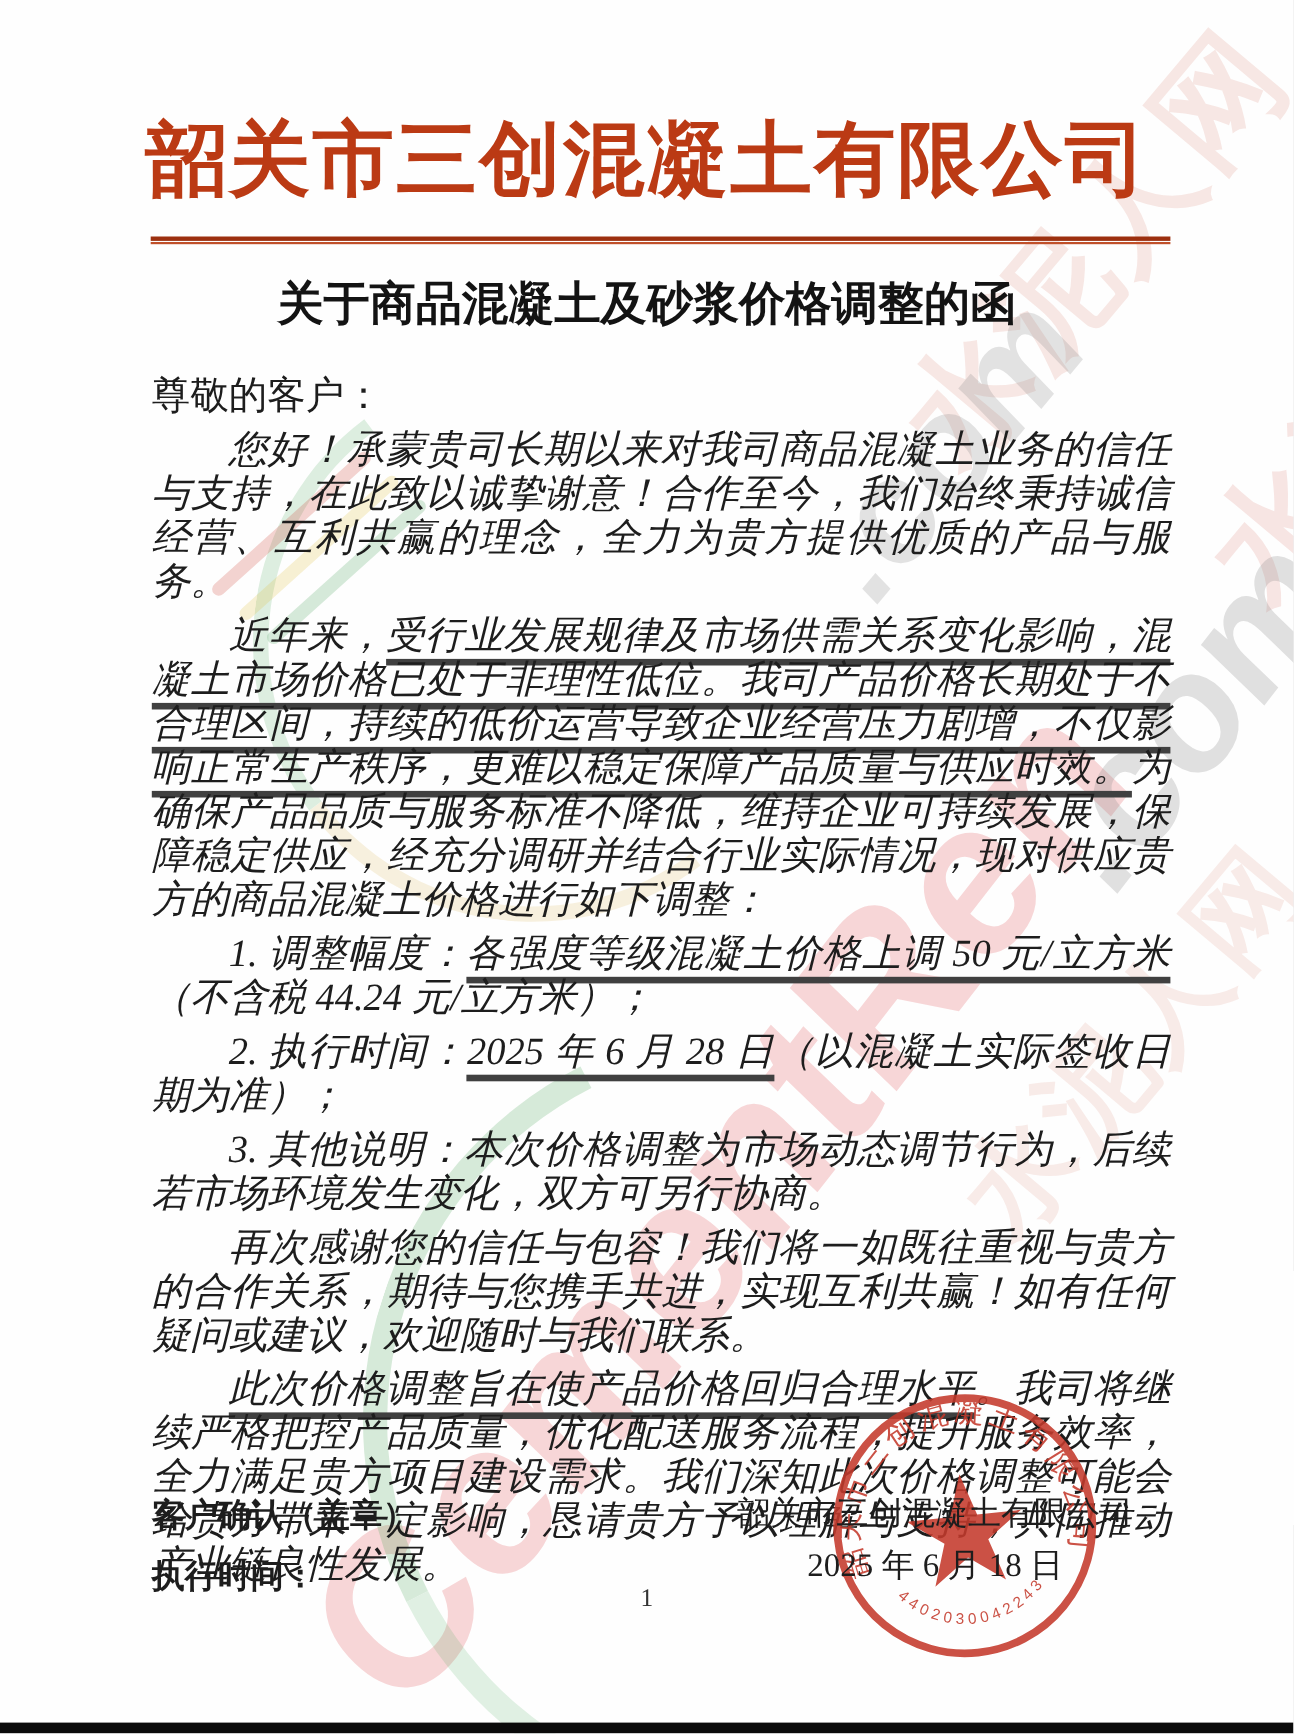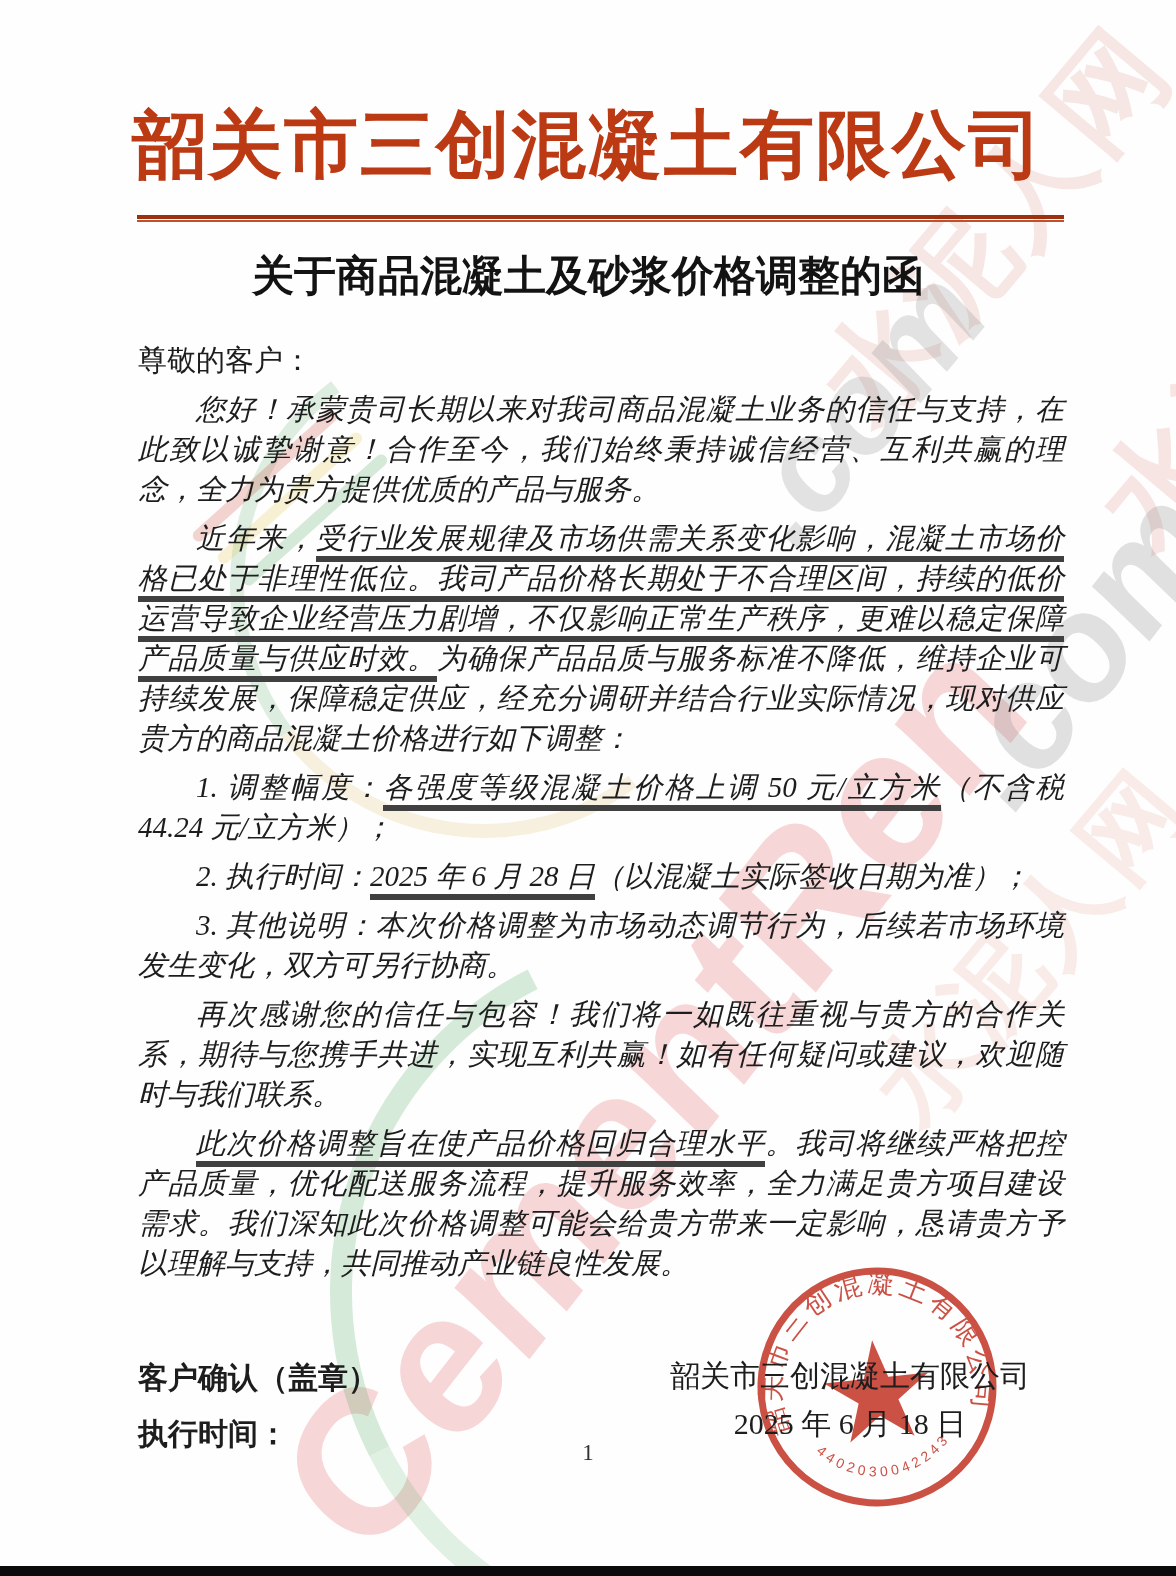--- a/index.html
+++ b/index.html
@@ -39,21 +39,21 @@
   
   .title{position:absolute;z-index:1;left:0;right:0;top:96px;margin:0;text-align:center;
     font-size:74px;font-weight:bold;color:#bb3a14;letter-spacing:2px;
     font-family:"Liberation Serif","DejaVu Serif",serif;}
   .rule{position:absolute;z-index:1;left:137px;top:215px;width:927px;height:7px;
     border-top:4px solid #9c300f;border-bottom:2px solid #c0502a;box-sizing:border-box;}
   .subject{position:absolute;z-index:1;left:0;right:0;top:248px;margin:0;text-align:center;
     font-size:42px;font-weight:bold;color:#131313;
     font-family:"Liberation Sans","DejaVu Sans",sans-serif;}
   .bodytext{position:absolute;z-index:1;left:138px;top:340px;width:926px;
-    font-size:29px;line-height:40px;text-align:justify;text-justify:inter-character;}
+    font-size:35px;line-height:40px;text-align:justify;text-justify:inter-character;}
   .bodytext p{margin:0 0 9px 0;}
   .indent{text-indent:2em;font-style:italic;}
   .u{border-bottom:6px solid #404040;padding-bottom:2px;}
   .footer-left{position:absolute;z-index:1;left:138px;top:1350px;font-size:30px;line-height:56px;font-weight:bold;}
   .footer-right{position:absolute;z-index:3;left:628px;top:1352px;width:444px;
     text-align:center;font-size:30px;line-height:48px;}
   .pageno{position:absolute;z-index:1;left:0;right:0;top:1440px;text-align:center;
     font-size:23px;color:#333;}
   .stamp{position:absolute;z-index:2;left:752px;top:1262px;width:250px;height:250px;
     opacity:0.88;transform:rotate(-6deg);}

